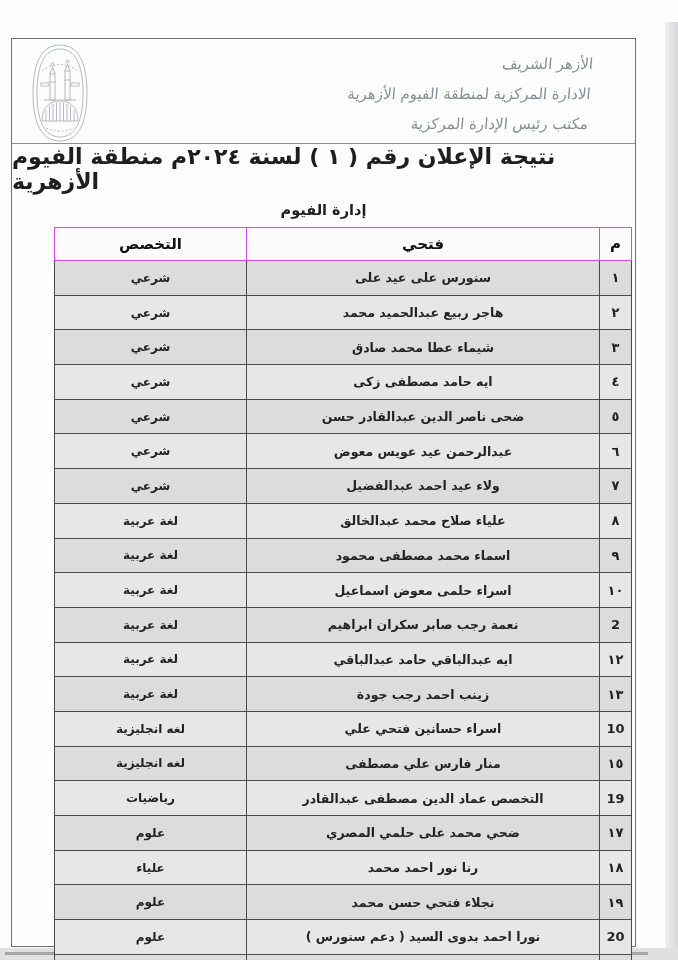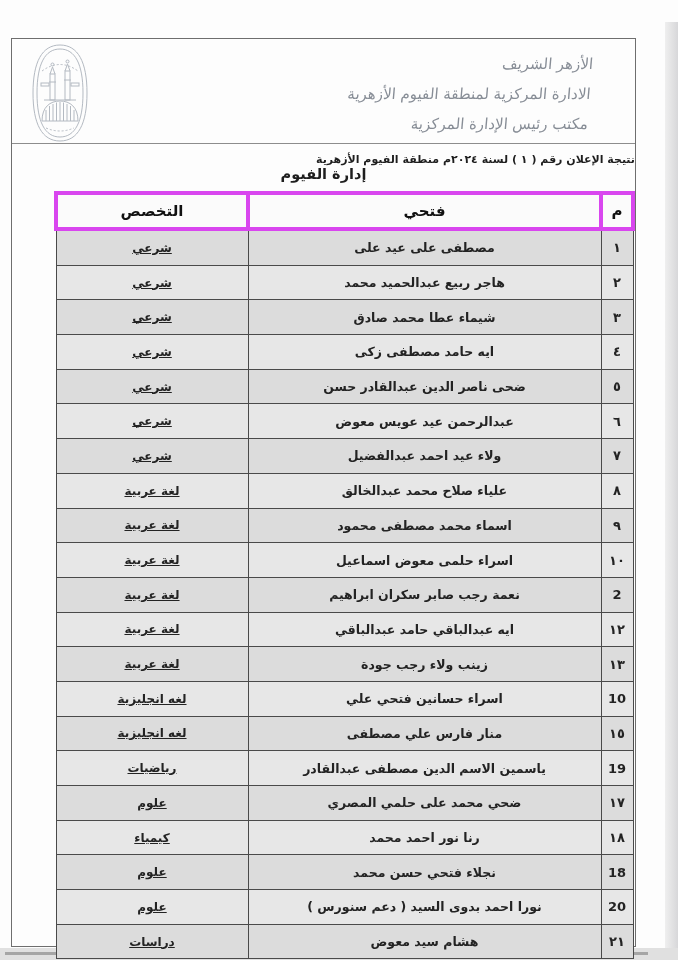--- a/index.html
+++ b/index.html
@@ -31,50 +31,50 @@
     position:relative;height:104px;border-bottom:1px solid #8d8d8d;
   }
   .seal{position:absolute;left:16px;top:5px;width:64px;height:98px;}
   .lh-lines{
     direction:rtl;text-align:right;padding:10px 44px 0 0;
     color:var(--lhink,#878d96);font-size:15px;line-height:30px;
     transform:skewX(-5deg);
   }
   
   .title{
-    direction:rtl;text-align:right;margin-top:9px;
-    font-weight:bold;font-size:11px;color:var(--ink,#1e1e1e);
+    direction:rtl;text-align:left;
+    font-weight:bold;font-size:22px;color:var(--ink,#1e1e1e);
     letter-spacing:0px;
   }
   .subtitle{
-    direction:rtl;text-align:center;
+    direction:rtl;text-align:center;margin-top:8px;
     font-weight:bold;font-size:14.5px;color:var(--ink,#1e1e1e);
   }
   
   table.results{
     direction:rtl;border-collapse:collapse;table-layout:fixed;
     width:577px;margin:9px 4px 0 42px;
     font-family:"DejaVu Sans",sans-serif;
   }
   table.results col.c-no{width:32px;}
   table.results col.c-name{width:353px;}
   table.results col.c-spec{width:192px;}
   table.results th{
-    height:30px;background:#fbfbfb;border:4px solid #d946ef;
+    height:30px;background:#fbfbfb;border:1px solid #d946ef;
     font-size:15px;font-weight:bold;color:#111;text-align:center;
   }
   table.results td{
     height:31.7px;border:1px solid var(--tborder,#4a4a4a);
     font-weight:bold;color:#232323;text-align:center;vertical-align:middle;
     font-size:12.5px;overflow:hidden;white-space:nowrap;
     background:var(--rowlight,#e7e7e7);
   }
   table.results tbody tr:nth-child(odd) td{background:var(--rowdark,#dcdcdc);}
   table.results td.no{font-size:13px;}
-  table.results td.spec{font-size:12px;text-decoration:underline;}
+  table.results td.spec{font-size:12px;}
 </style>
 </head>
 <body style="--paper: #fdfdfd; --ink: #1e1e1e; --lhink: #878d96; --tborder: #4a4a4a; --rowdark: #dcdcdc; --rowlight: #e7e7e7;">
 
 <div class="edge-right"></div>
 <div class="edge-bottom"></div>
 <div class="edge-bottom-line"></div>
 
 <div class="frame">
 
@@ -125,21 +125,21 @@
     <thead>
       <tr>
         <th>م</th>
         <th>فتحي</th>
         <th>التخصص</th>
       </tr>
     </thead>
     <tbody>
   <tr>
     <td class="no">١</td>
-    <td class="name">مصطفى على عيد على</td>
+    <td class="name">سنورس على عيد على</td>
     <td class="spec">شرعي</td>
   </tr>
 
   <tr>
     <td class="no">٢</td>
     <td class="name">هاجر ربيع عبدالحميد محمد</td>
     <td class="spec">شرعي</td>
   </tr>
 
   <tr>
@@ -197,56 +197,56 @@
   </tr>
 
   <tr>
     <td class="no">١٢</td>
     <td class="name">ايه عبدالباقي حامد عبدالباقي</td>
     <td class="spec">لغة عربية</td>
   </tr>
 
   <tr>
     <td class="no">١٣</td>
-    <td class="name">زينب ولاء رجب جودة</td>
+    <td class="name">زينب احمد رجب جودة</td>
     <td class="spec">لغة عربية</td>
   </tr>
 
   <tr>
     <td class="no">10</td>
     <td class="name">اسراء حسانين فتحي علي</td>
     <td class="spec">لغه انجليزية</td>
   </tr>
 
   <tr>
     <td class="no">١٥</td>
     <td class="name">منار فارس علي مصطفى</td>
     <td class="spec">لغه انجليزية</td>
   </tr>
 
   <tr>
     <td class="no">19</td>
-    <td class="name">ياسمين الاسم الدين مصطفى عبدالقادر</td>
+    <td class="name">التخصص عماد الدين مصطفى عبدالقادر</td>
     <td class="spec">رياضيات</td>
   </tr>
 
   <tr>
     <td class="no">١٧</td>
     <td class="name">ضحي محمد على حلمي المصري</td>
     <td class="spec">علوم</td>
   </tr>
 
   <tr>
     <td class="no">١٨</td>
     <td class="name">رنا نور احمد محمد</td>
-    <td class="spec">كيمياء</td>
-  </tr>
-
-  <tr>
-    <td class="no">18</td>
+    <td class="spec">علياء</td>
+  </tr>
+
+  <tr>
+    <td class="no">١٩</td>
     <td class="name">نجلاء فتحي حسن محمد</td>
     <td class="spec">علوم</td>
   </tr>
 
   <tr>
     <td class="no">20</td>
     <td class="name">نورا احمد بدوى السيد ( دعم سنورس )</td>
     <td class="spec">علوم</td>
   </tr>
 

